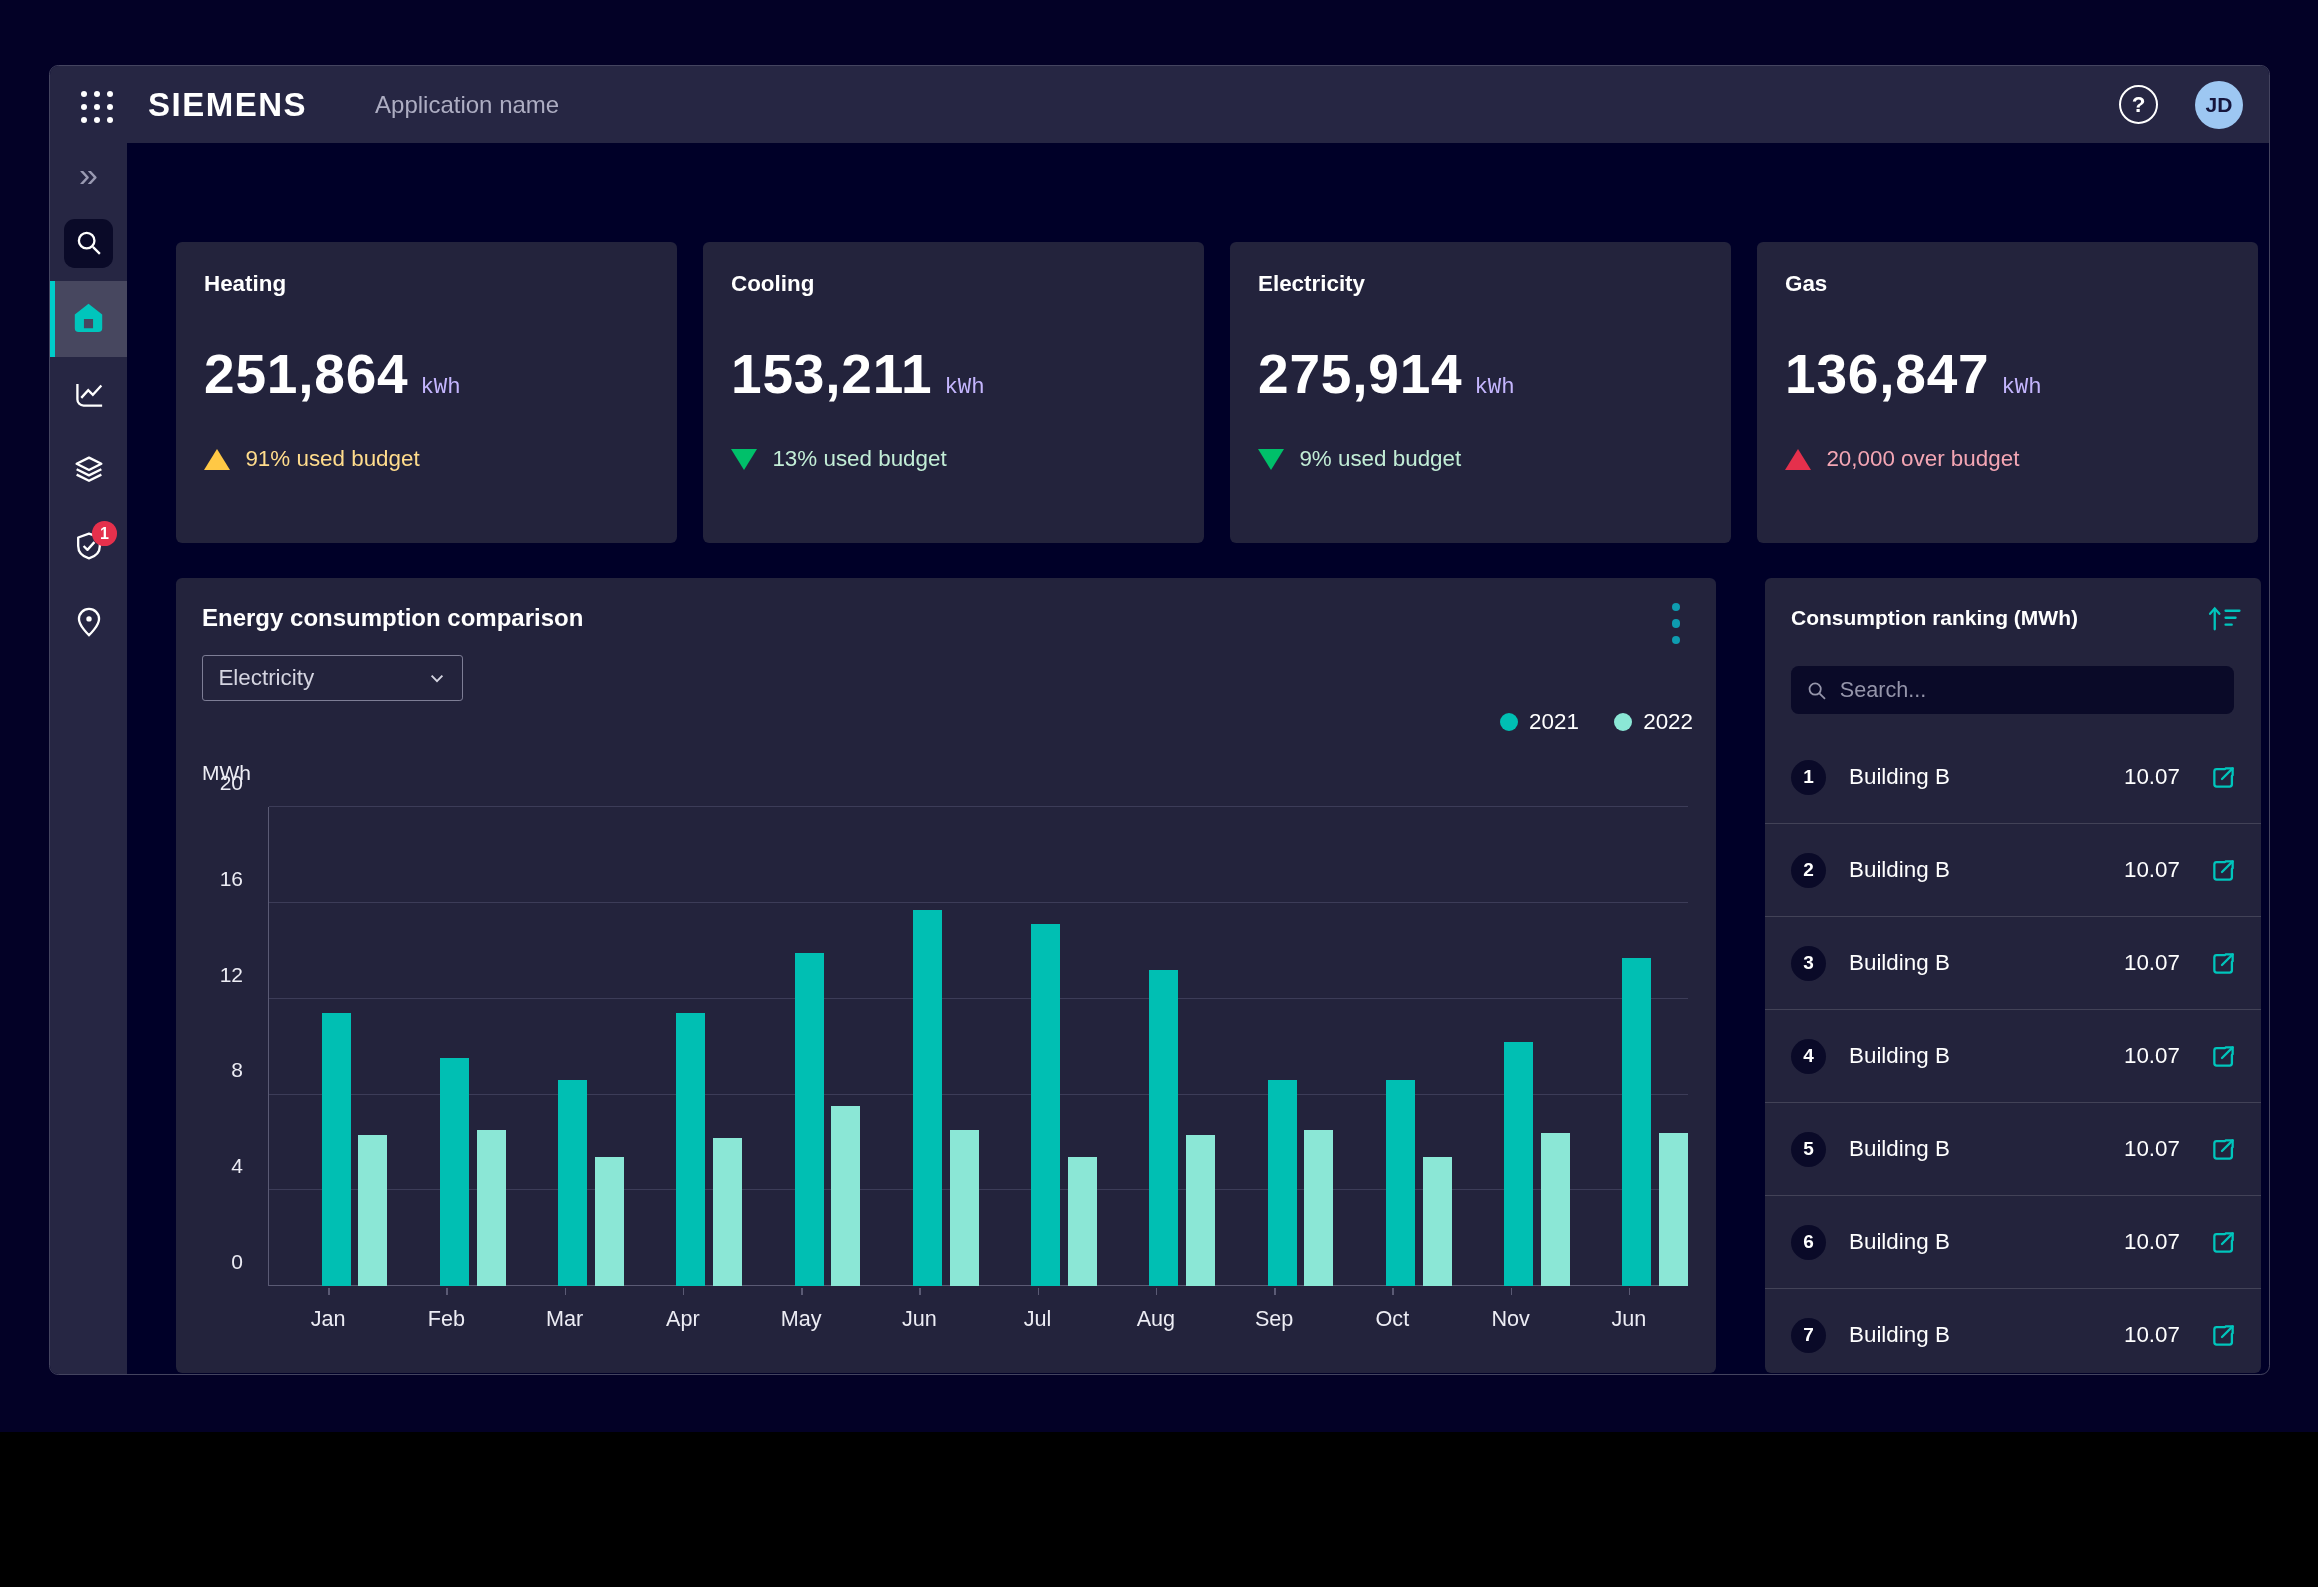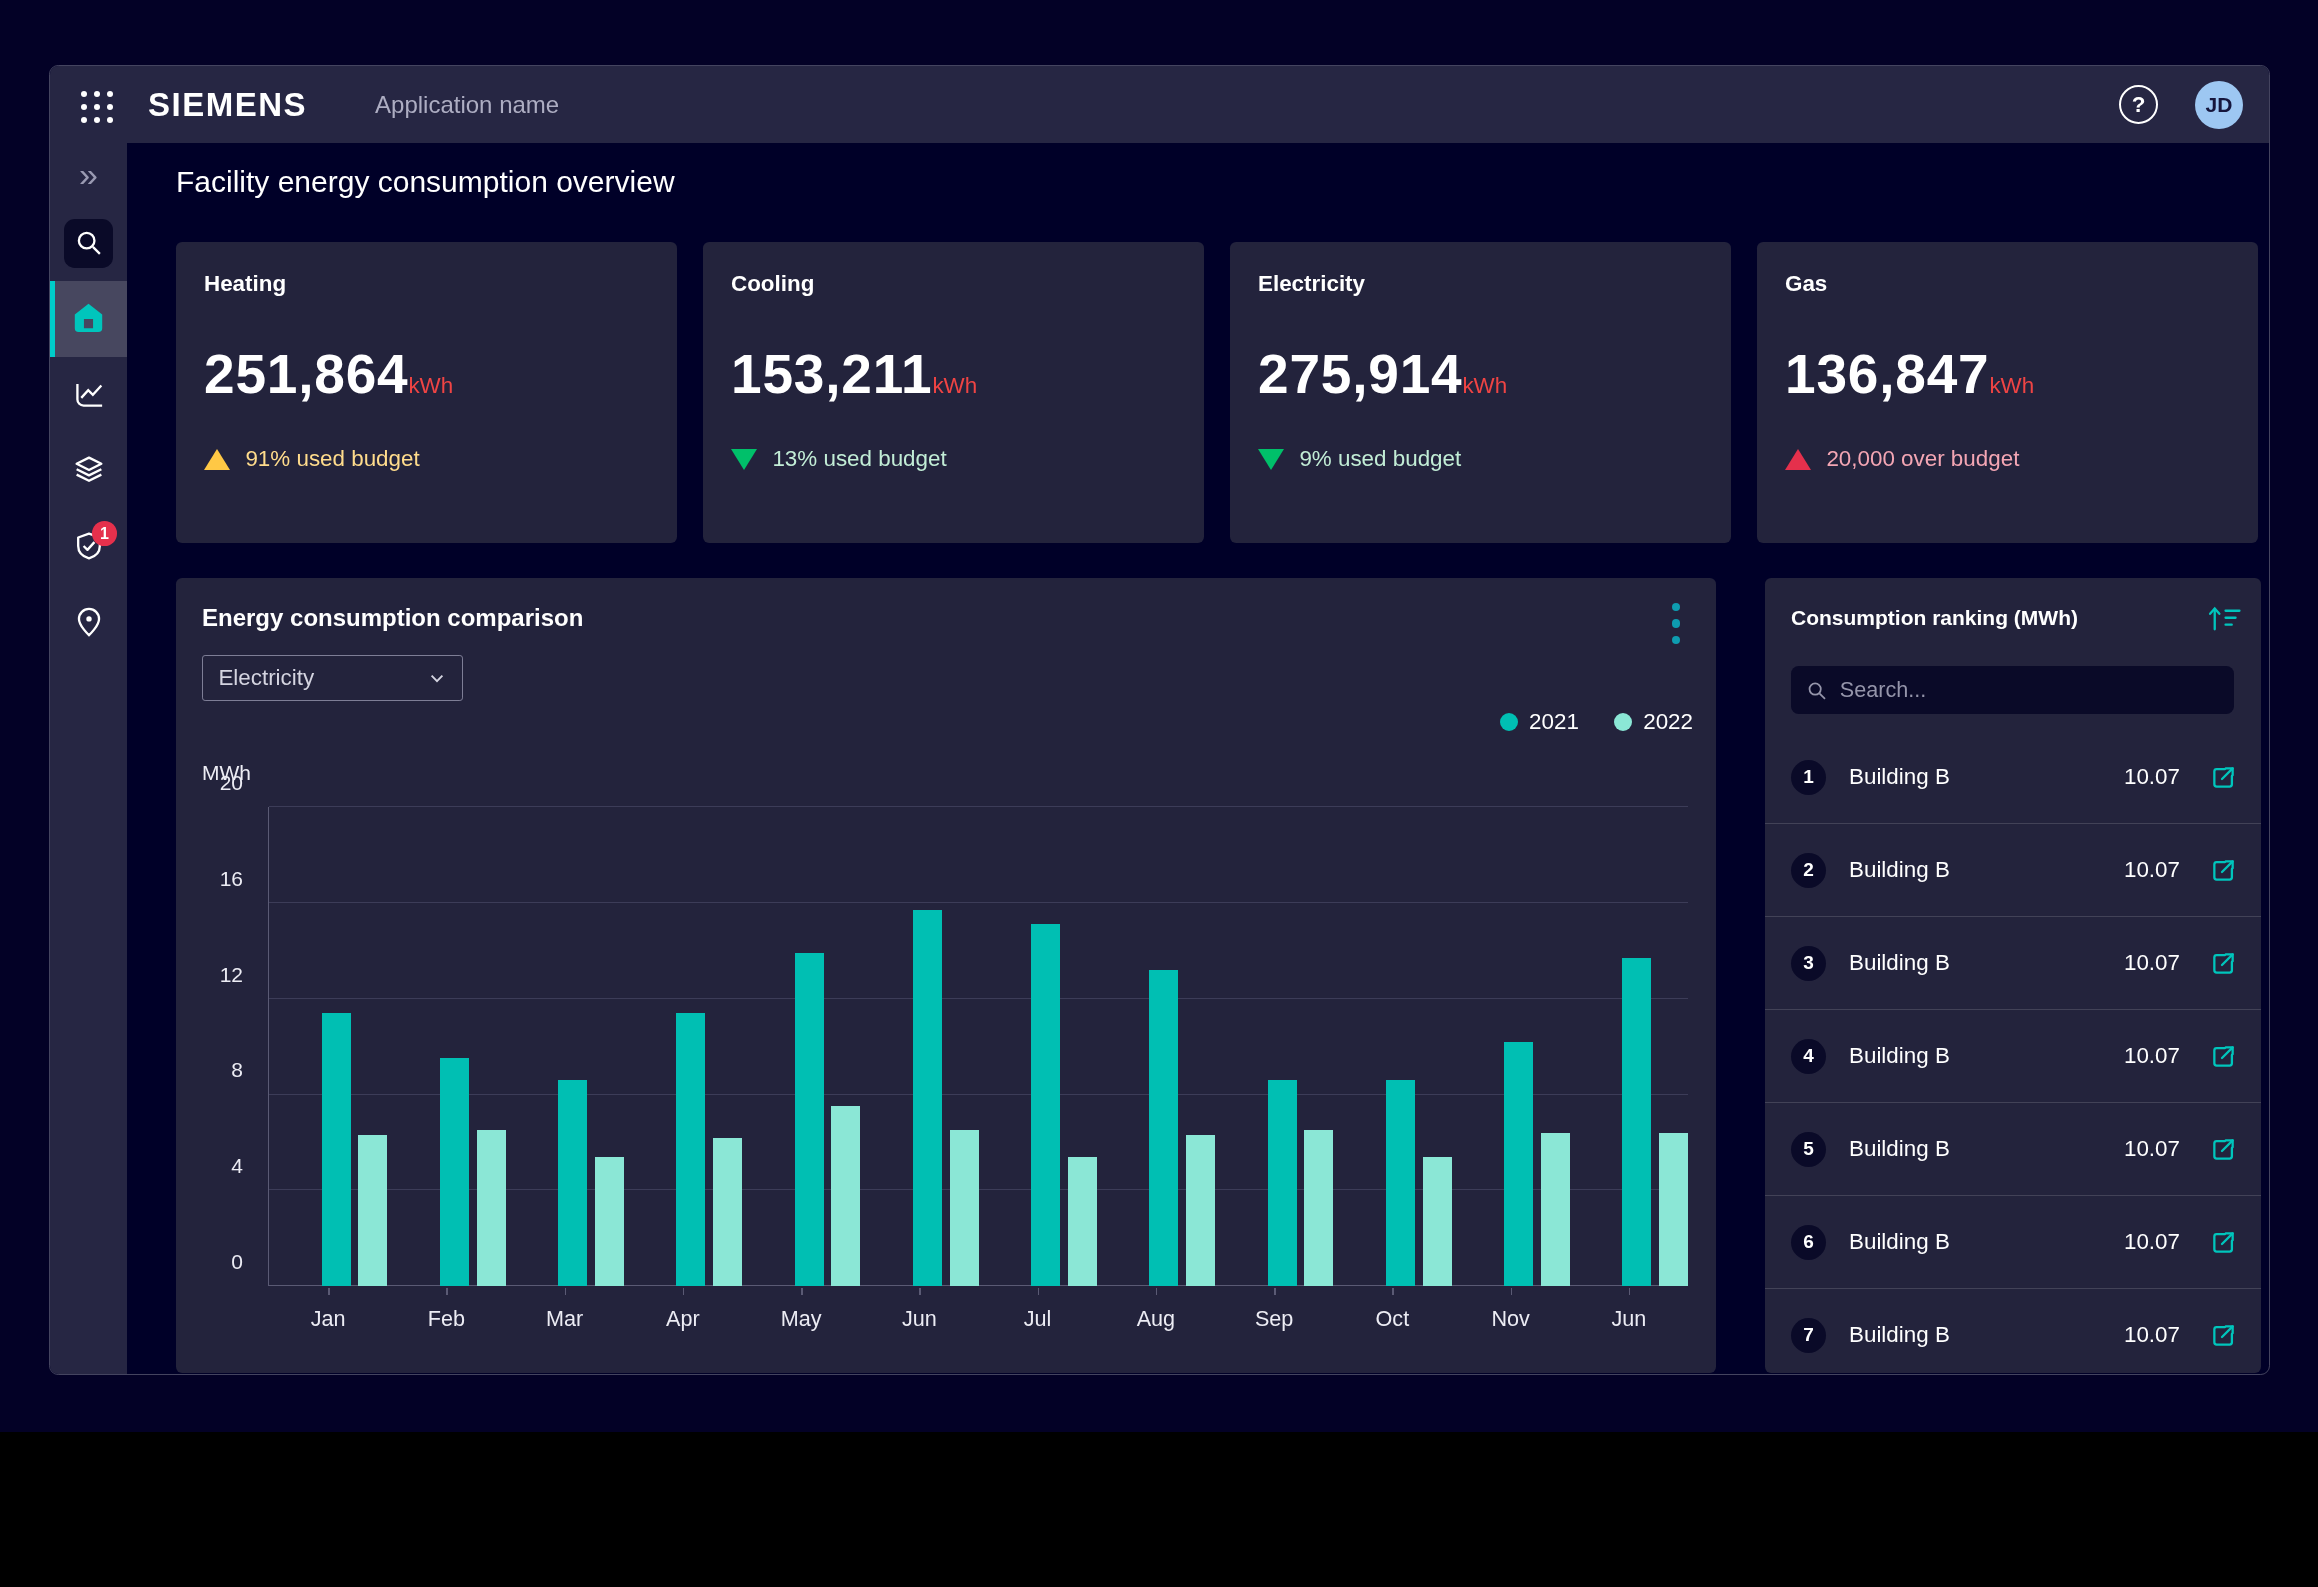--- a/index.html
+++ b/index.html
@@ -40,21 +40,21 @@
                display:flex; align-items:center; justify-content:center; }
 
   
   .page-title { position:absolute; left:126px; top:99px; font-size:30px; color:#fff; }
 
   .kpi-row { position:absolute; left:126px; top:176px; display:flex; gap:26px; }
   .kpi-card { width:501px; height:301px; background:#23233C; border-radius:6.2px; padding:29px 28px; }
   .kpi-title { font-size:22.4px; font-weight:700; }
   .kpi-value-row { margin-top:45px; display:flex; align-items:baseline; }
   .kpi-value { font-size:55px; font-weight:700; letter-spacing:0.8px; }
-  .kpi-unit { font-size:22.4px; color:#ef4444; margin-left:0; }
+  .kpi-unit { font-size:22.4px; color:#c4b5fd; margin-left:12px;font-family:Liberation Mono, monospace; }
   .kpi-status { margin-top:40px; display:flex; align-items:center; gap:15.4px; font-size:22.4px; }
   .tri { width:0; height:0; border-left:13px solid transparent; border-right:13px solid transparent; }
   .tri-up   { border-bottom:21.6px solid var(--tri-color,#fff); }
   .tri-down { border-top:21.6px solid var(--tri-color,#fff); }
 
   
   .chart-card { position:absolute; left:126px; top:512px; width:1540px; height:795px;
                 background:#23233C; border-radius:6.2px; }
   .chart-title { position:absolute; left:26px; top:26px; font-size:24px; font-weight:700; }
   .kebab { position:absolute; right:23px; top:20px; width:34px; height:51px; display:flex; flex-direction:column;
@@ -174,21 +174,20 @@
     <div class="side-item">
       <span>
         <svg width="34" height="34" viewBox="0 0 44 44" fill="none" stroke="#fff" stroke-width="3">
           <path d="M22 5 a13 13 0 0 1 13 13 c0 9 -13 21 -13 21 s-13 -12 -13 -21 a13 13 0 0 1 13 -13 Z"></path>
           <circle cx="22" cy="18" r="3.5" fill="#fff" stroke="none"></circle>
         </svg>
       </span>
     </div>
   </div>
 
-  <div class="page-title">Facility energy consumption overview</div>
 
   <div class="kpi-row" id="kpi-row">
   <div class="kpi-card">
     <div class="kpi-title">Heating</div>
     <div class="kpi-value-row">
       <span class="kpi-value">251,864</span>
       <span class="kpi-unit">kWh</span>
     </div>
     <div class="kpi-status">
       <span class="tri tri-up" style="--tri-color: #FFC845;"></span>

